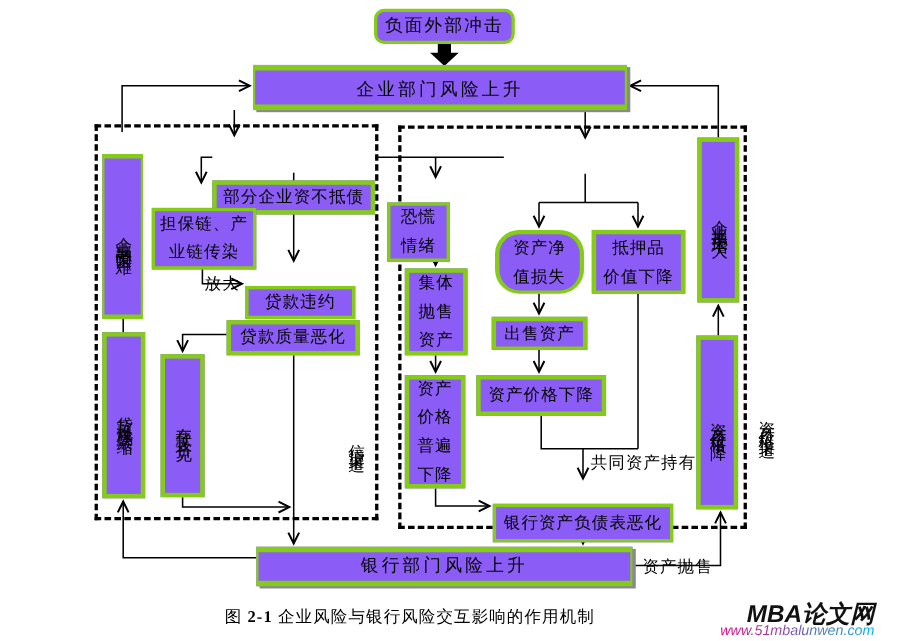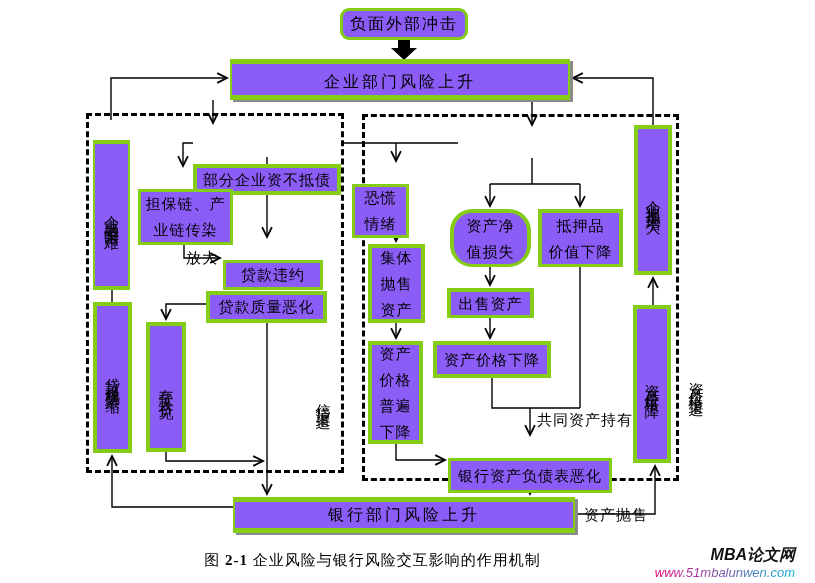--- a/index.html
+++ b/index.html
@@ -21,21 +21,21 @@
     border-width:2px; border-top-width:5px; border-bottom-width:5px;
     box-shadow:3px 2px 0 #8a8a8a; font-size:16px; letter-spacing:3px;align-items:flex-end;
   }
   .rounded { border-width:3px; border-radius:9px; font-size:16px; letter-spacing:2px; }
   .dashedbox { position:absolute; border:3px dashed #000; box-sizing:border-box; background:transparent; z-index:1; }
   .lbl { position:absolute; font-size:15px; letter-spacing:1px; z-index:3; background:transparent; }
   .chan { position:absolute; font-size:15px; z-index:3; }
   .caption { position:absolute; left:0; top:551px; width:745px; text-align:center; font-size:15px; letter-spacing:1px; z-index:3; }
   .caption .num { font-weight:bold; }
   .wm { position:absolute; right:20px; text-align:right; font-style:italic; z-index:3; line-height:1; }
-  .wm-name { top:547px; font-size:16px; font-weight:bold; color:#111; font-family:"Liberation Sans","DejaVu Sans",sans-serif; }
+  .wm-name { top:547px; font-size:22px; font-weight:bold; color:#111; font-family:"Liberation Sans","DejaVu Sans",sans-serif; }
   .wm-url  { top:566px; font-size:13px; font-family:"Liberation Sans","DejaVu Sans",sans-serif;
              background:linear-gradient(90deg,var(--wm1,#e6007e),var(--wm2,#00b6d9));
              -webkit-background-clip:text; background-clip:text; color:transparent; }
 </style>
 </head>
 <body>
 
 <div id="stage">
 
   <svg class="wires" viewBox="0 0 815 583" xmlns="http://www.w3.org/2000/svg">

